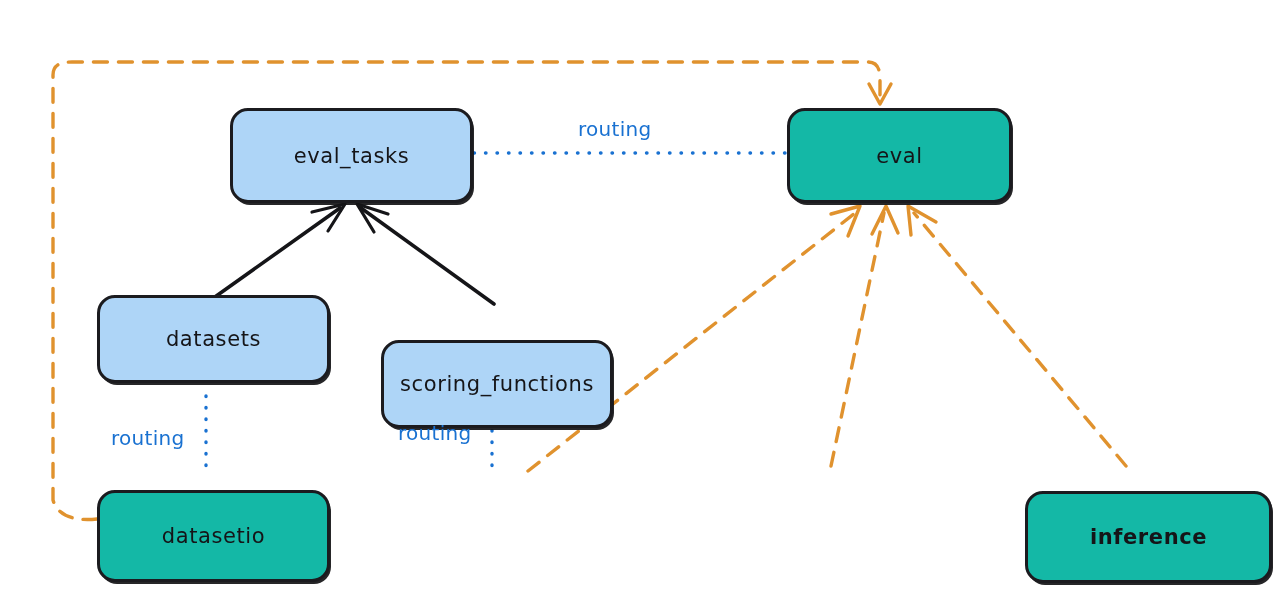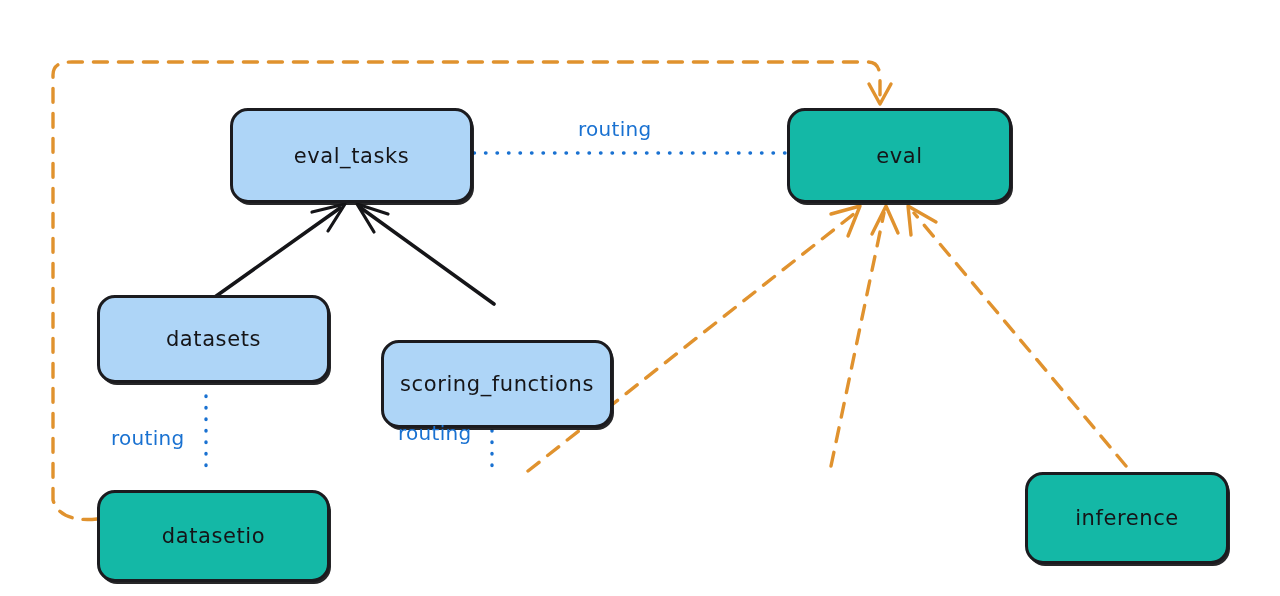--- a/index.html
+++ b/index.html
@@ -117,21 +117,21 @@
   <div class="node api" style="left:381px; top:307px; width:232px; height:88px;margin-top:33px;">
     <span class="node-label">scoring_functions</span>
   </div>
 
   <div class="node provider" style="left:97px; top:490px; width:233px; height:92px;">
     <span class="node-label">datasetio</span>
   </div>
 
 
 
-  <div class="node provider" style="left:1025px; top:472px; width:204px; height:92px;">
+  <div class="node provider" style="left:1025px; top:491px; width:247px; height:92px;font-weight:bold;">
     <span class="node-label">inference</span>
   </div>
 
   <div class="edge-label" style="left:578px; top:117px;">routing</div>
 
   <div class="edge-label" style="left:111px; top:426px;">routing</div>
 
   <div class="edge-label" style="left:398px; top:421px;">routing</div>
 
 </div>

